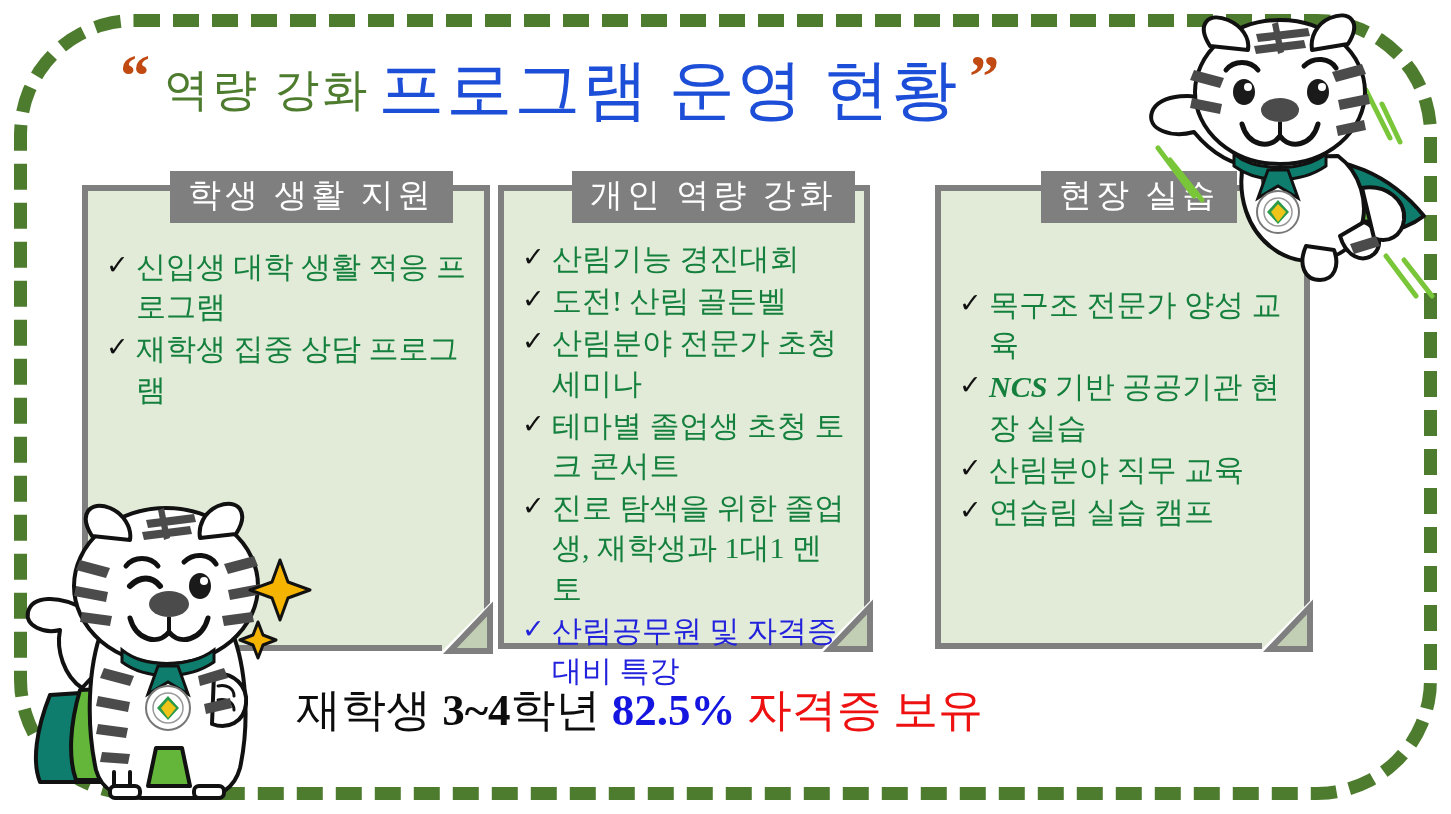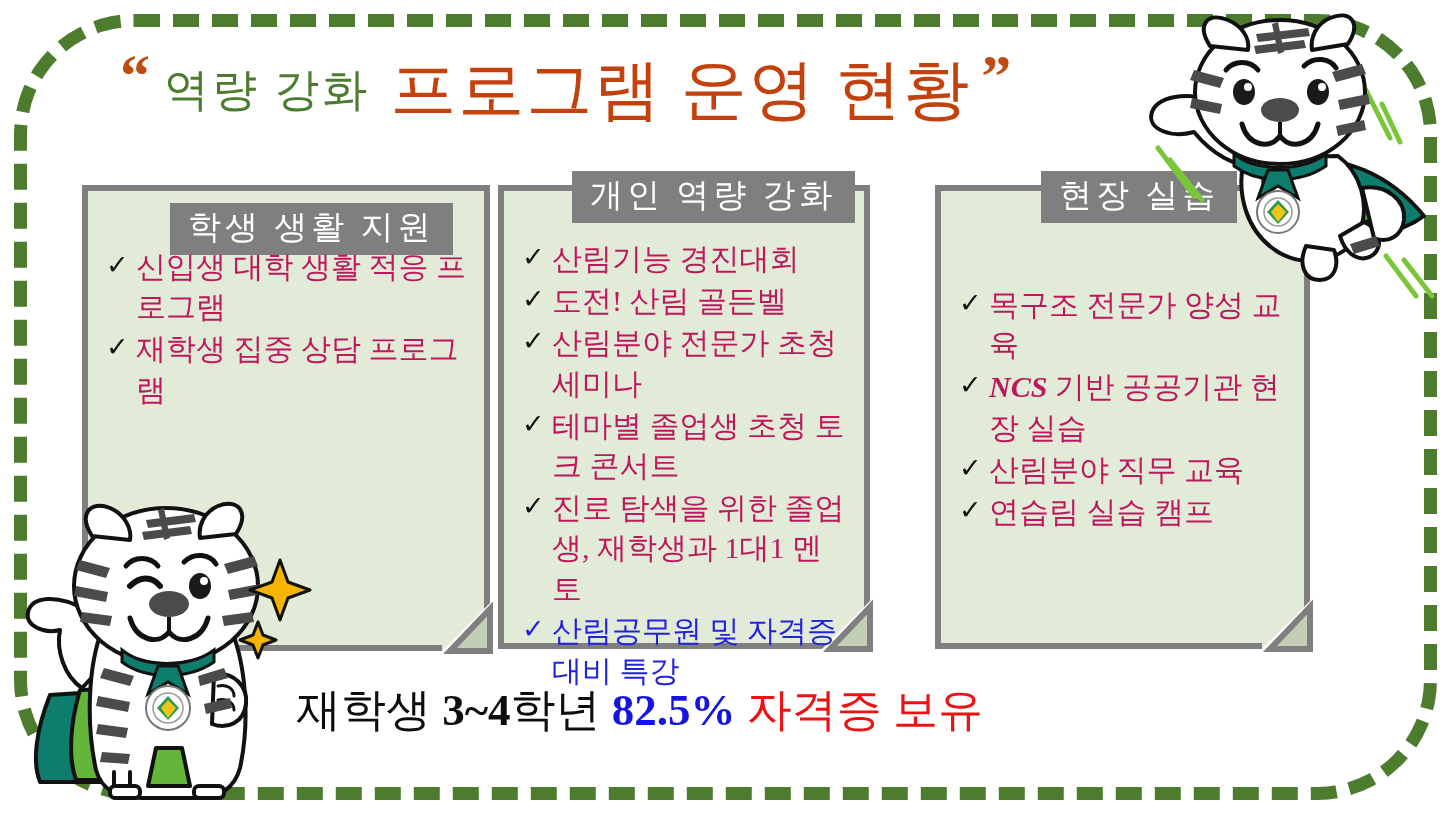--- a/index.html
+++ b/index.html
@@ -52,24 +52,24 @@
     top: -14px;
   }
   .quote.left  { margin-right: 14px; }
   .quote.right { margin-left: 10px; }
   #title-green {
     color: #4e7c2e;
     font-size: 45px;
     letter-spacing: 3px;
   }
   #title-black {
-    color: #c2410c;
+    color: #1d4ed8;
     font-size: 66px;
     letter-spacing: 2px;
-    margin-left: 20px;
+    margin-left: 8px;
   }
 
   
   .card {
     position: absolute;
     box-sizing: border-box;
     background: #e2ebd8;
     border: 6px solid #7f7f7f;
     border-bottom: none;
     border-right: none;
@@ -123,21 +123,21 @@
     flex: 0 0 auto;
     font-size: 27px;
     line-height: 1.34;
     width: 30px;
     color: #111111;
   }
   .btxt {
     flex: 1 1 auto;
     font-size: 30px;
     line-height: 1.34;
-    color: #be185d;
+    color: #15803d;
   }
   .bullet-row.blue .chk,
   .bullet-row.blue .btxt { color: #2222dd; }
   .btxt b { font-weight: bold; font-style: italic; }
 
   
   #bottom-lines {
     position: absolute;
     left: 0;
     top: 682px;
@@ -173,21 +173,21 @@
     <span class="quote right">”</span>
   </div>
 
   <div class="card" id="card-1" style="left:82px; top:185px; width:408px; height:466px;">
     <div class="edge-right" style="height:466px;"></div>
     <div class="edge-bottom" style="width:360px;"></div>
     <svg class="fold" viewBox="0 0 60 60">
       <polygon points="60,0 60,60 0,60" fill="#ffffff"></polygon>
       <polygon points="54,12 54,54 14,54" fill="#c3cfb4" stroke="#7f7f7f" stroke-width="6" stroke-linejoin="miter"></polygon>
     </svg>
-    <div class="card-head" style="left:82px;margin-top:32px;">학생 생활 지원</div>
+    <div class="card-head" style="left:82px;">학생 생활 지원</div>
     <div class="card-list" style="top:56px;">
       <div class="bullet-row">
         <span class="chk">✓</span>
         <span class="btxt">신입생 대학 생활 적응 프로그램</span>
       </div>
       <div class="bullet-row">
         <span class="chk">✓</span>
         <span class="btxt">재학생 집중 상담 프로그램</span>
       </div>
     </div>

